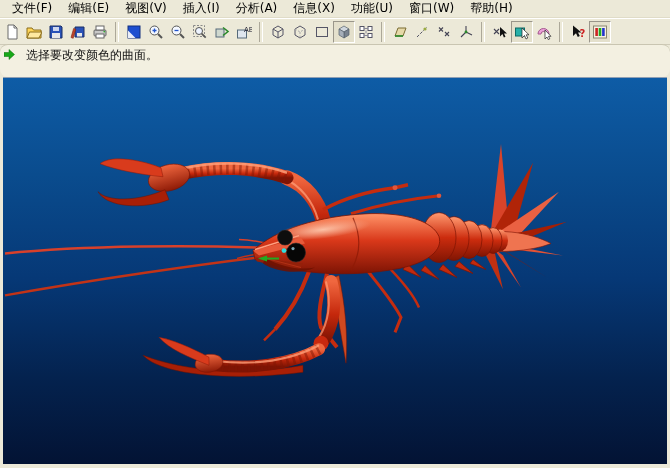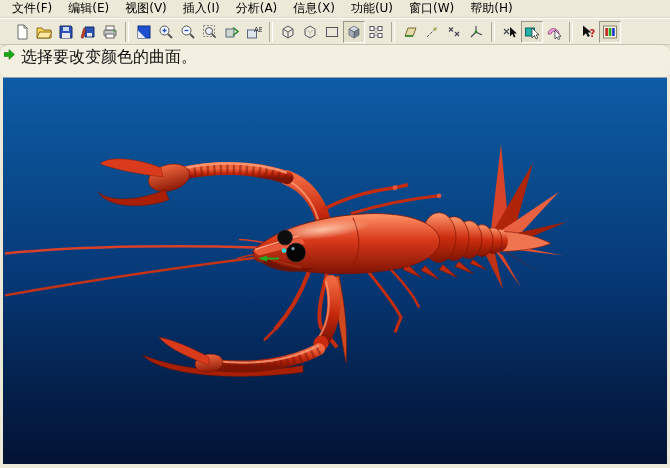--- a/index.html
+++ b/index.html
@@ -4,30 +4,30 @@
 <style>
   html,body{margin:0;padding:0;}
   body{width:670px;height:468px;overflow:hidden;font-family:"DejaVu Sans","Liberation Sans",sans-serif;}
   .root{position:relative;width:670px;height:468px;background:#ece9d8;}
   
   .menubar{position:absolute;top:0;left:0;right:0;height:17px;display:flex;align-items:center;
     padding-left:4px;font-size:12px;color:#000;background:#ece9d8;border-bottom:1px solid #e0dcc8;}
   .menu-item{padding:1px 8px;white-space:nowrap;cursor:default;}
   
   .toolbar{position:absolute;top:18px;left:0;right:0;height:25px;display:flex;align-items:center;
-    padding-left:11px;background:#ece9d8;border-top:1px solid #fff;border-bottom:1px solid #cfcbb8;}
+    padding-left:1px;background:#ece9d8;border-top:1px solid #fff;border-bottom:1px solid #cfcbb8;}
   .tbtn{width:22px;height:22px;display:flex;align-items:center;justify-content:center;
     border:1px solid transparent;box-sizing:border-box;}
   .tbtn.pressed{border-color:#9a968a #fff #fff #9a968a;background:#e4e0cc;}
   .tbtn svg{display:block;}
   .sep{width:2px;height:20px;border-left:1px solid #aca899;border-right:1px solid #fff;margin:0 4px;}
   
   .promptbar{position:absolute;top:44px;left:0;right:0;height:33px;background:#f3f0e1;
-    border-top:1px solid #c9c5b1;box-sizing:border-box;padding:2px 4px;font-size:16px;color:#111;
-    display:flex;align-items:flex-start;gap:6px;border-radius:8px;}
+    border-top:1px solid #c9c5b1;box-sizing:border-box;padding:2px 4px;font-size:12px;color:#111;
+    display:flex;align-items:flex-start;gap:11px;border-radius:8px;}
   .prompt-icon{margin-top:2px;flex:0 0 auto;}
   
   .viewport{position:absolute;top:77px;left:3px;right:3px;bottom:4px;
     border-top:1px solid #90a0b4;
     background:linear-gradient(180deg,#0e5ca6 0%,#0a4c8e 25%,#063876 52%,#04224e 78%,#031334 100%);}
   .viewport svg{position:absolute;top:0;left:0;width:100%;height:100%;}
 </style>
 </head>
 <body>
 

